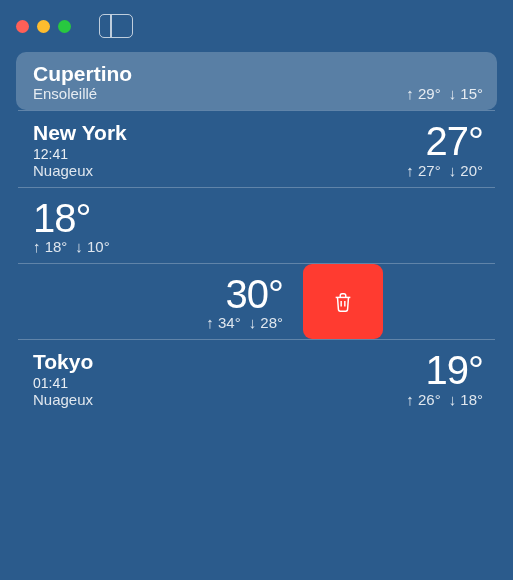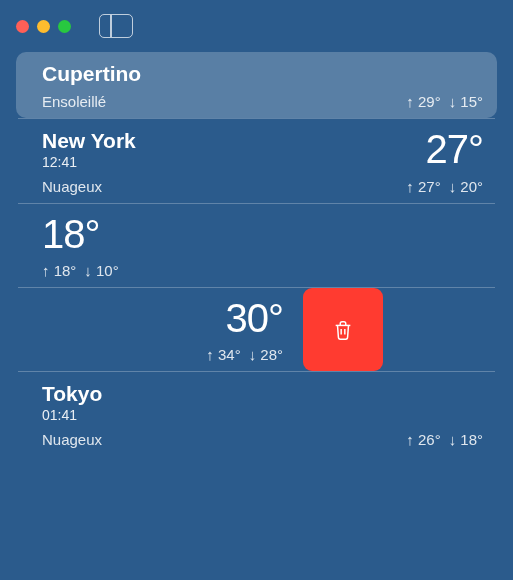--- a/index.html
+++ b/index.html
@@ -50,21 +50,21 @@
       top: 0;
       bottom: 0;
       width: 1.5px;
       background: rgba(255,255,255,0.7);
     }
     .list {
       padding: 0 16px;
     }
     .row {
       position: relative;
-      padding: 10px 14px 8px 26px;
+      padding: 10px 14px 8px 17px;
       border-radius: 0;
     }
     .row.selected {
       background: rgba(255,255,255,0.22);
       border-radius: 10px;
     }
     .row-divider {
       height: 1px;
       background: rgba(255,255,255,0.25);
       margin: 0 2px;
@@ -94,21 +94,21 @@
       color: #fff;
       font-size: 40px;
       font-weight: 300;
       line-height: 1;
       letter-spacing: -1px;
     }
     .row-bottom {
       display: flex;
       justify-content: space-between;
       align-items: center;
-      margin-top: 8px;
+      margin-top: 0;
     }
     .condition {
       color: rgba(255,255,255,0.85);
       font-size: 15px;
       font-weight: 500;
     }
     .hilo {
       color: rgba(255,255,255,0.85);
       font-size: 15px;
       font-weight: 500;
@@ -250,20 +250,21 @@
   </div>
 
   <div class="row-divider"></div>
 
   <div class="row">
     <div class="row-top">
       <div class="row-left">
         <div class="city">Tokyo</div>
         <div class="subtitle">01:41</div>
       </div>
+      <div class="temp">19°</div>
     </div>
     <div class="row-bottom">
       <div class="condition">Nuageux</div>
       <div class="hilo">
         <span class="arrow-up">26°</span>
         <span class="arrow-down">18°</span>
       </div>
     </div>
   </div>
 

